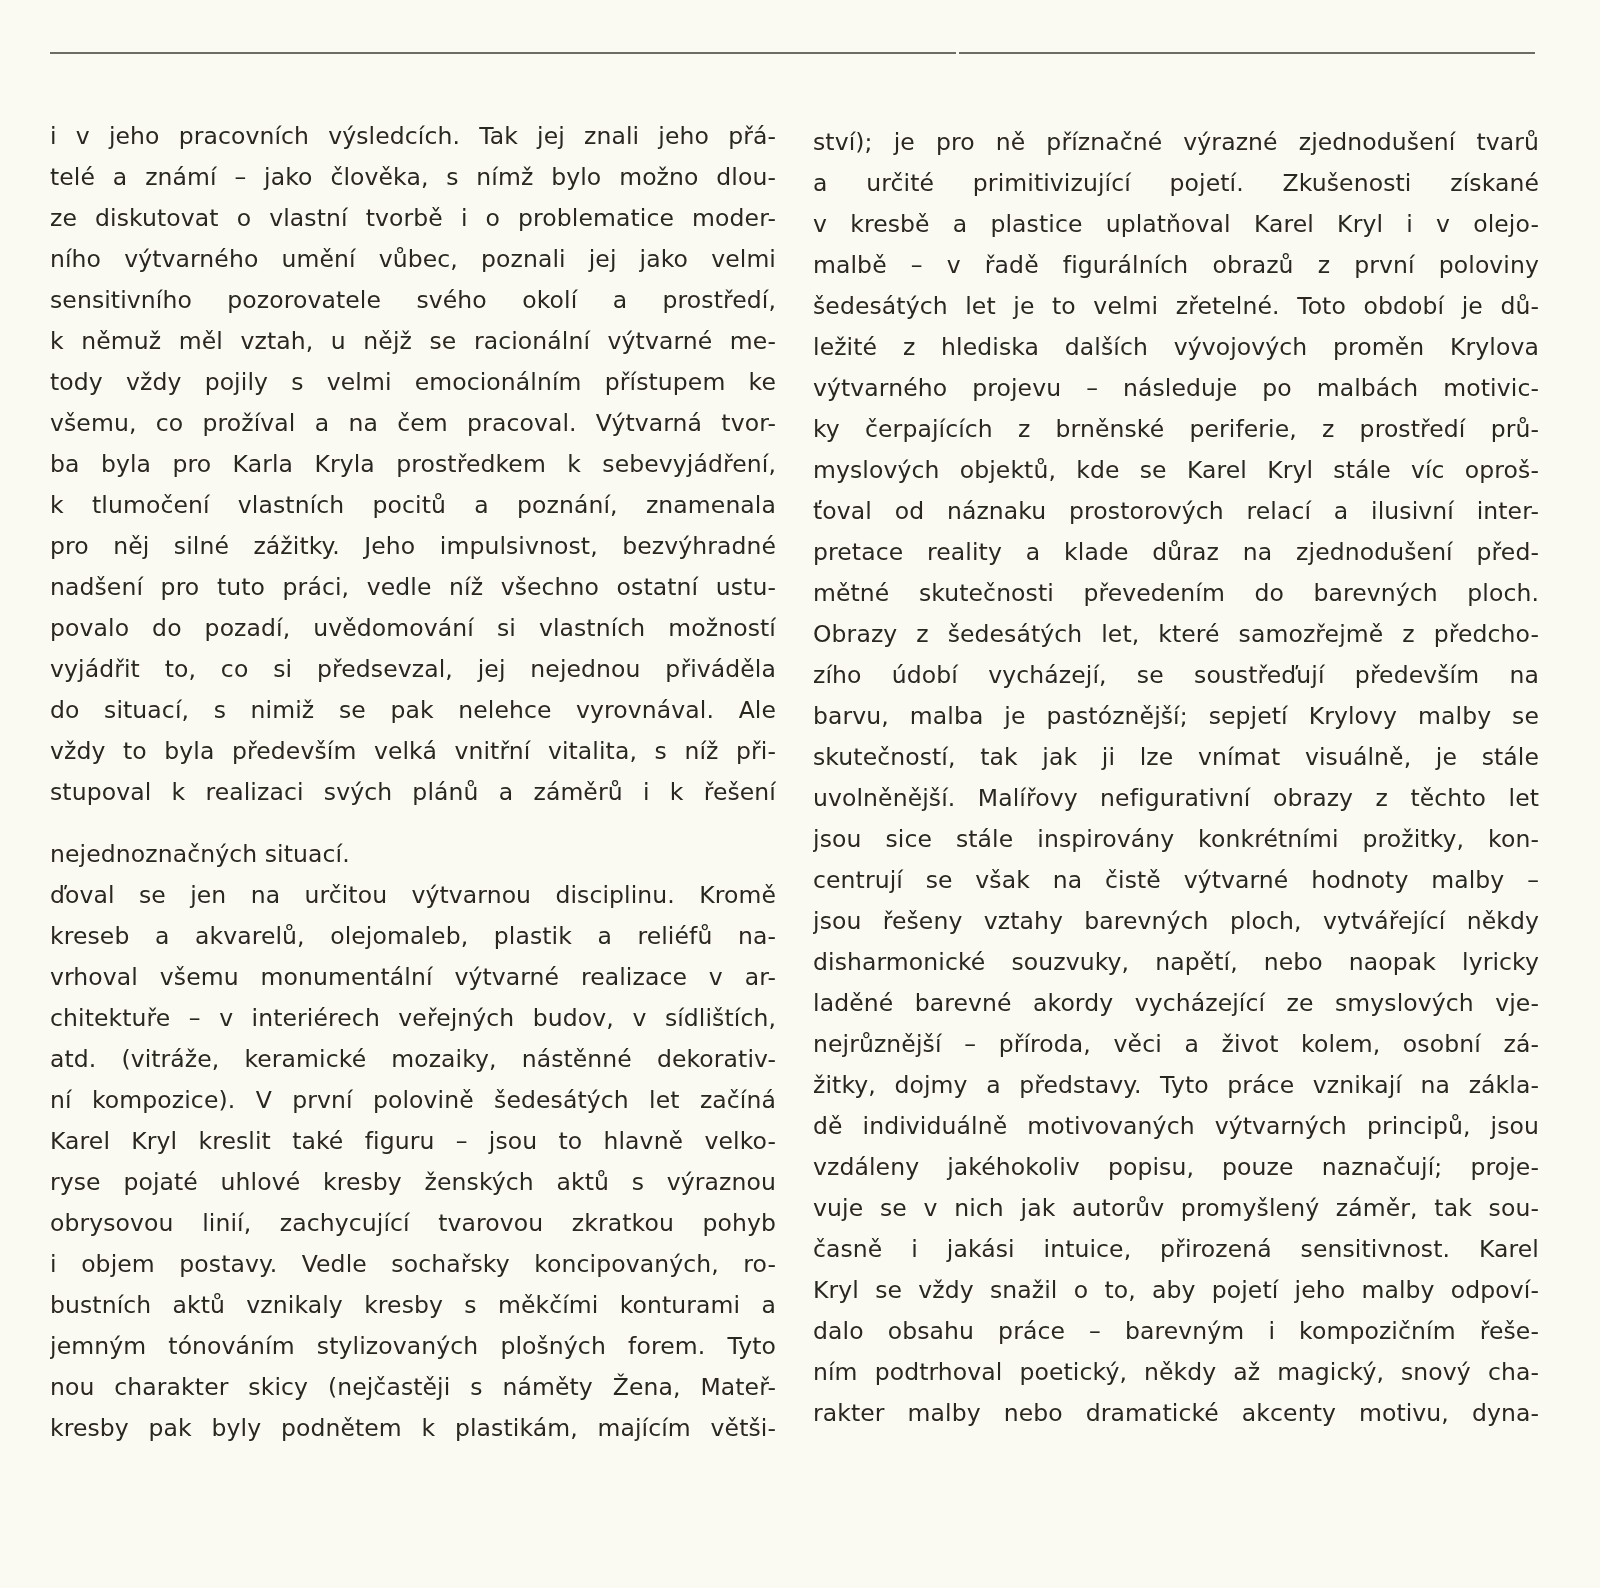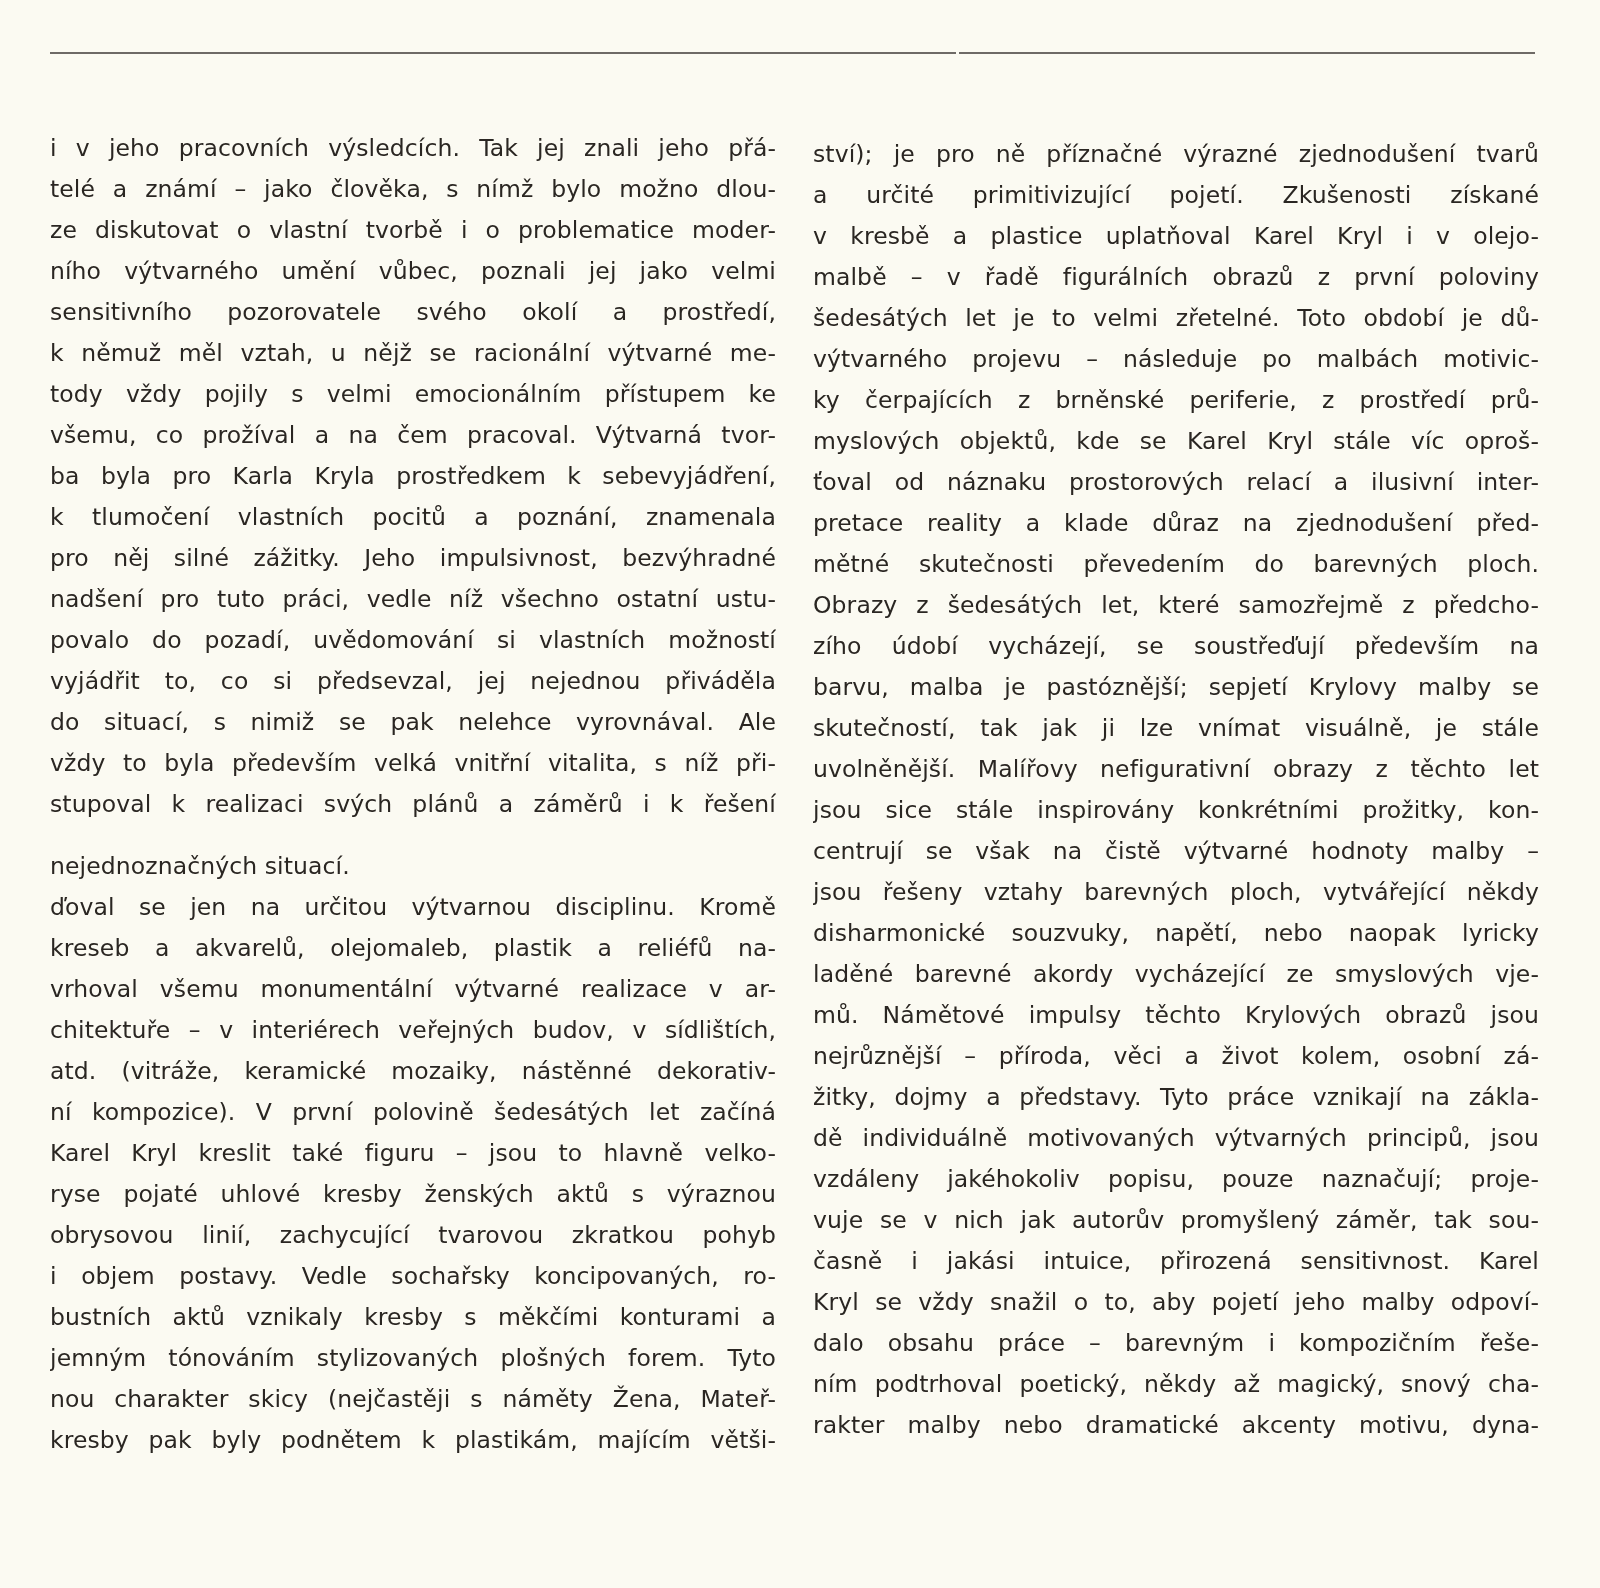--- a/index.html
+++ b/index.html
@@ -19,21 +19,21 @@
       position: absolute;
       top: 52px;
       height: 2px;
       background: #6e6a66;
     }
     .rule.left { left: 50px; width: 906px; }
     .rule.right { left: 959px; width: 576px; }
 
     .column {
       position: absolute;
-      top: 128px;
+      top: 116px;
       width: 726px;
     }
     .column.left { left: 50px; }
     .column.right { left: 813px; margin-top: 6px; }
 
     .line {
       display: block;
       height: 41px;
       line-height: 41px;
       font-size: 23.5px;
@@ -91,37 +91,37 @@
   <span class="line">nou charakter skicy (nejčastěji s náměty Žena, Mateř-</span>
   <span class="line">kresby pak byly podnětem k plastikám, majícím větši-</span>
 </div>
 
 <div class="column right">
   <span class="line">ství); je pro ně příznačné výrazné zjednodušení tvarů</span>
   <span class="line">a určité primitivizující pojetí. Zkušenosti získané</span>
   <span class="line">v kresbě a plastice uplatňoval Karel Kryl i v olejo-</span>
   <span class="line">malbě – v řadě figurálních obrazů z první poloviny</span>
   <span class="line">šedesátých let je to velmi zřetelné. Toto období je dů-</span>
+  <span class="line">ležité z hlediska dalších vývojových proměn Krylova</span>
   <span class="line">výtvarného projevu – následuje po malbách motivic-</span>
   <span class="line">ky čerpajících z brněnské periferie, z prostředí prů-</span>
   <span class="line">myslových objektů, kde se Karel Kryl stále víc oproš-</span>
   <span class="line">ťoval od náznaku prostorových relací a ilusivní inter-</span>
   <span class="line">pretace reality a klade důraz na zjednodušení před-</span>
   <span class="line">mětné skutečnosti převedením do barevných ploch.</span>
   <span class="line">Obrazy z šedesátých let, které samozřejmě z předcho-</span>
   <span class="line">zího údobí vycházejí, se soustřeďují především na</span>
   <span class="line">barvu, malba je pastóznější; sepjetí Krylovy malby se</span>
   <span class="line">skutečností, tak jak ji lze vnímat visuálně, je stále</span>
   <span class="line">uvolněnější. Malířovy nefigurativní obrazy z těchto let</span>
   <span class="line">jsou sice stále inspirovány konkrétními prožitky, kon-</span>
   <span class="line">centrují se však na čistě výtvarné hodnoty malby –</span>
   <span class="line">jsou řešeny vztahy barevných ploch, vytvářející někdy</span>
   <span class="line">disharmonické souzvuky, napětí, nebo naopak lyricky</span>
   <span class="line">laděné barevné akordy vycházející ze smyslových vje-</span>
-  <span class="line">mů. Námětové impulsy těchto Krylových obrazů jsou</span>
   <span class="line">nejrůznější – příroda, věci a život kolem, osobní zá-</span>
   <span class="line">žitky, dojmy a představy. Tyto práce vznikají na zákla-</span>
   <span class="line">dě individuálně motivovaných výtvarných principů, jsou</span>
   <span class="line">vzdáleny jakéhokoliv popisu, pouze naznačují; proje-</span>
   <span class="line">vuje se v nich jak autorův promyšlený záměr, tak sou-</span>
   <span class="line">časně i jakási intuice, přirozená sensitivnost. Karel</span>
   <span class="line">Kryl se vždy snažil o to, aby pojetí jeho malby odpoví-</span>
   <span class="line">dalo obsahu práce – barevným i kompozičním řeše-</span>
   <span class="line">ním podtrhoval poetický, někdy až magický, snový cha-</span>
   <span class="line">rakter malby nebo dramatické akcenty motivu, dyna-</span>

